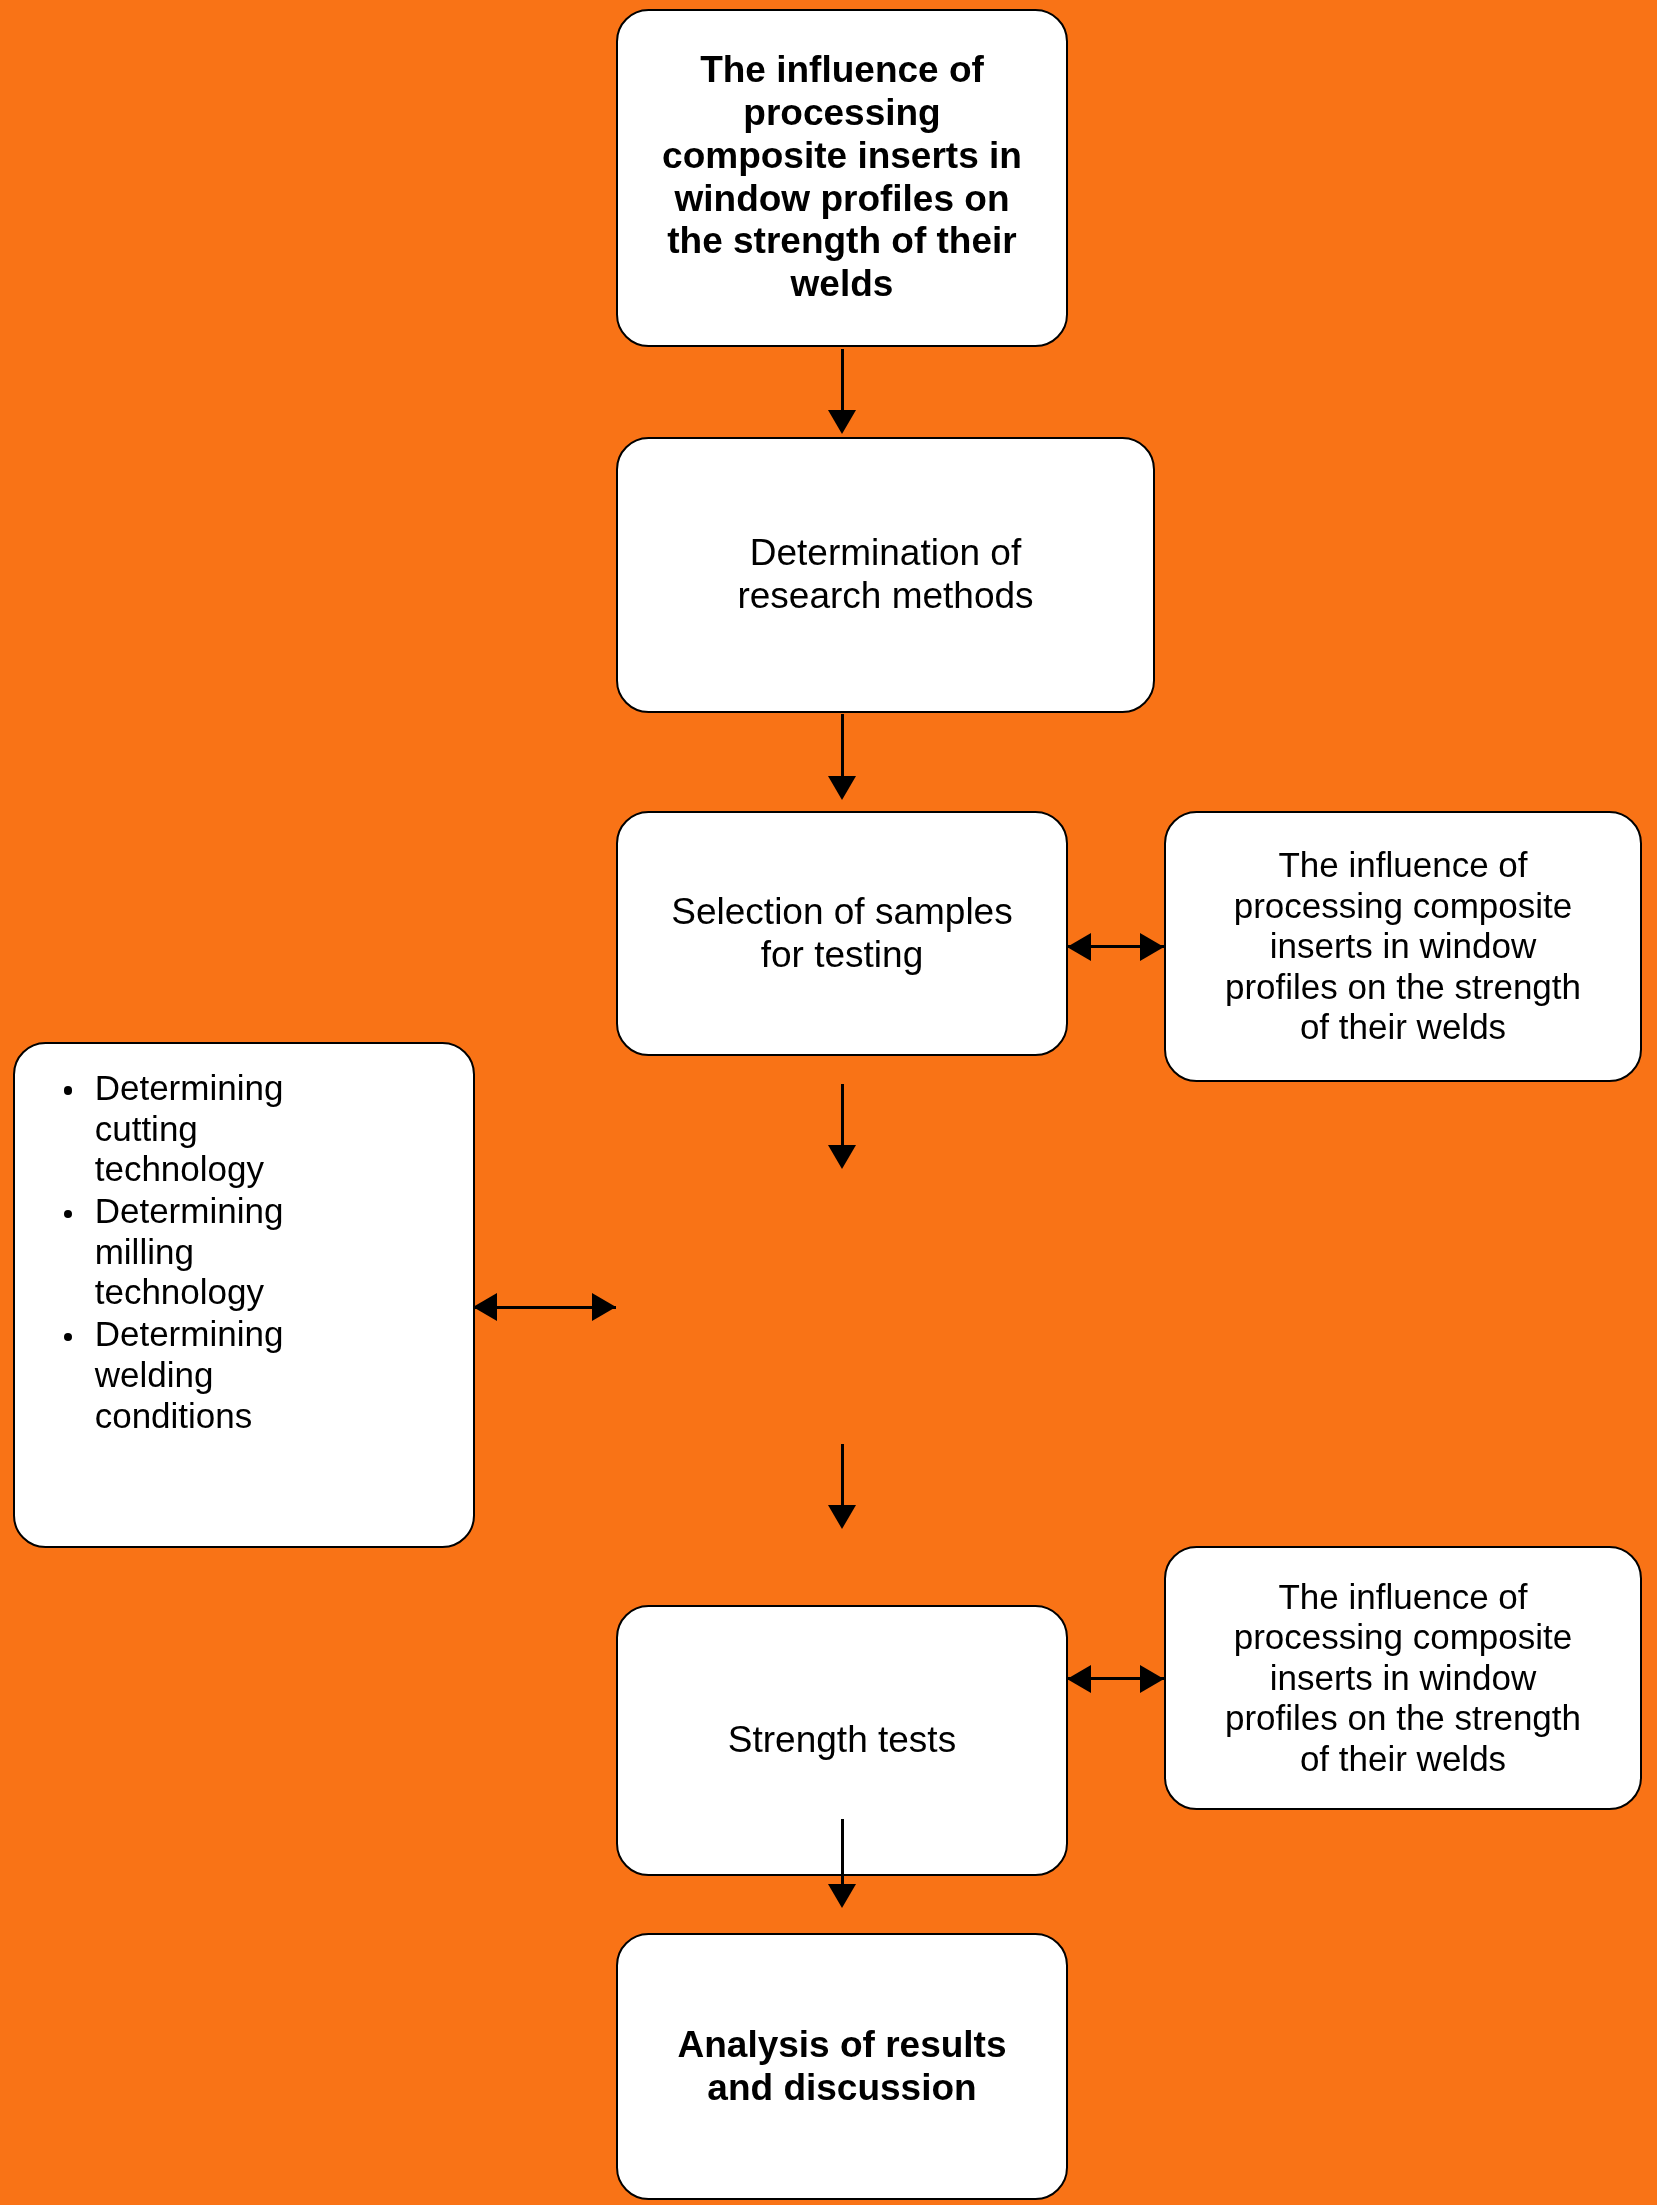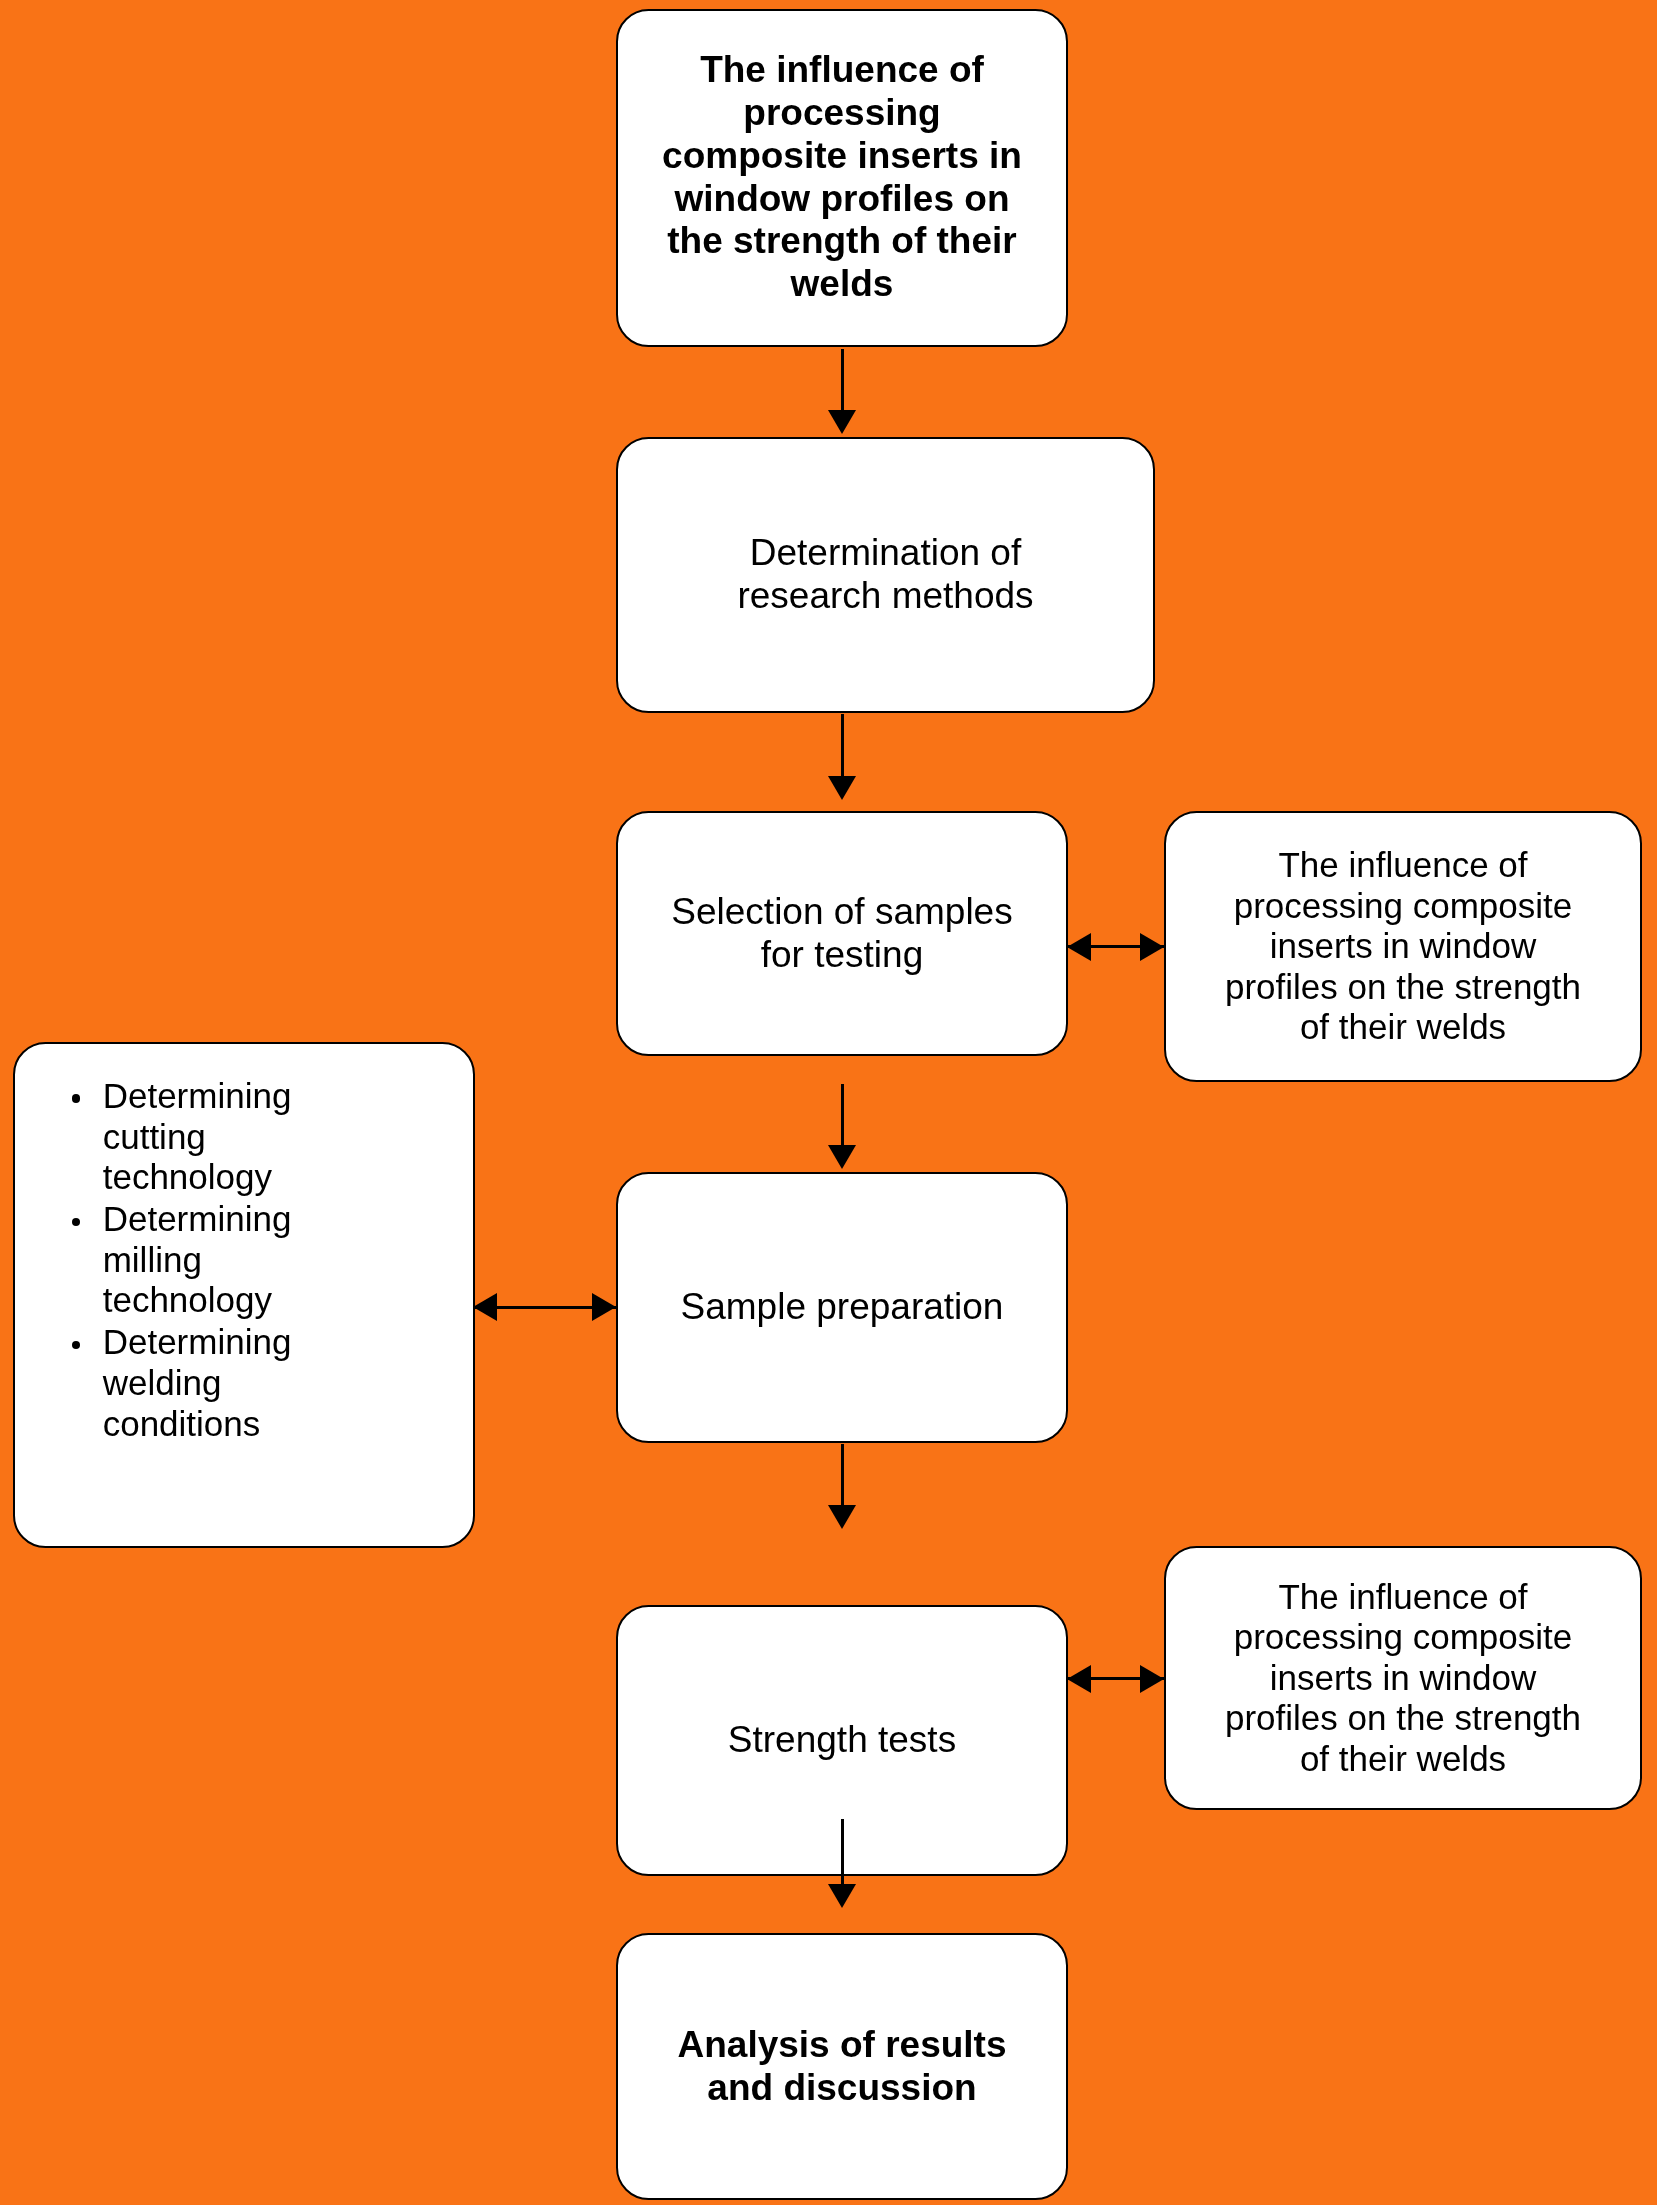--- a/index.html
+++ b/index.html
@@ -49,21 +49,21 @@
   
   #node-annot-top  { left: 1164px; top: 811px; width: 478px; height: 271px; font-size: 35px; }
   #node-annot-bot  { left: 1164px; top: 1546px; width: 478px; height: 264px; font-size: 35px; }
   
   #node-bullets {
     left: 12.7px; top: 1042px; width: 462px; height: 506px;
     display: block;
     padding: 24px 21px 14px 28px;
   }
   #node-bullets ul {
-    margin: 8px;
+    margin: 0;
     padding: 0 0 0 52px;
     list-style: none;
     font-size: 35px;
     line-height: 1.16;
     text-align: left;
   }
   #node-bullets li {
     position: relative;
     margin: 0 0 1.4px 0;
   }
@@ -174,23 +174,20 @@
 welding
 conditions</span>
       </li>
     </ul>
   </div>
 
   <div class="hline" style="left:475px; top:1306px; width:141px;"></div>
   <div class="arrow-left" style="left:473px; top:1293px;"></div>
   <div class="arrow-right" style="left:592px; top:1293px;"></div>
 
-  <div class="node" id="node-samplprep">
-    <span class="txt">Sample preparation</span>
-  </div>
 
   <div class="vline" style="left:841px; top:1444px; height:64px;"></div>
   <div class="arrow-down" style="left:828px; top:1505px;"></div>
 
   <div class="node" id="node-strength">
     <span class="txt">Strength tests</span>
   </div>
 
   <div class="node" id="node-annot-bot">
     <span class="txt">The influence of

